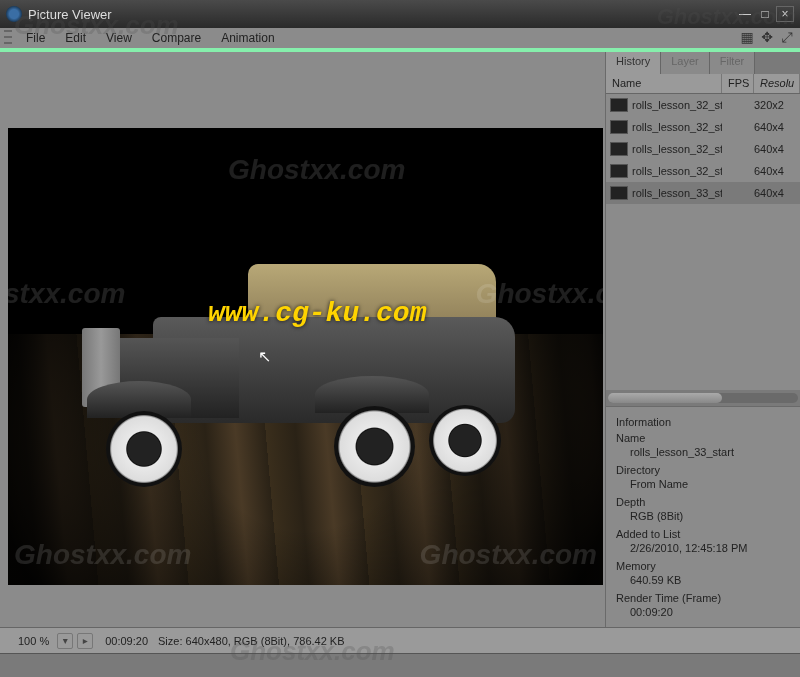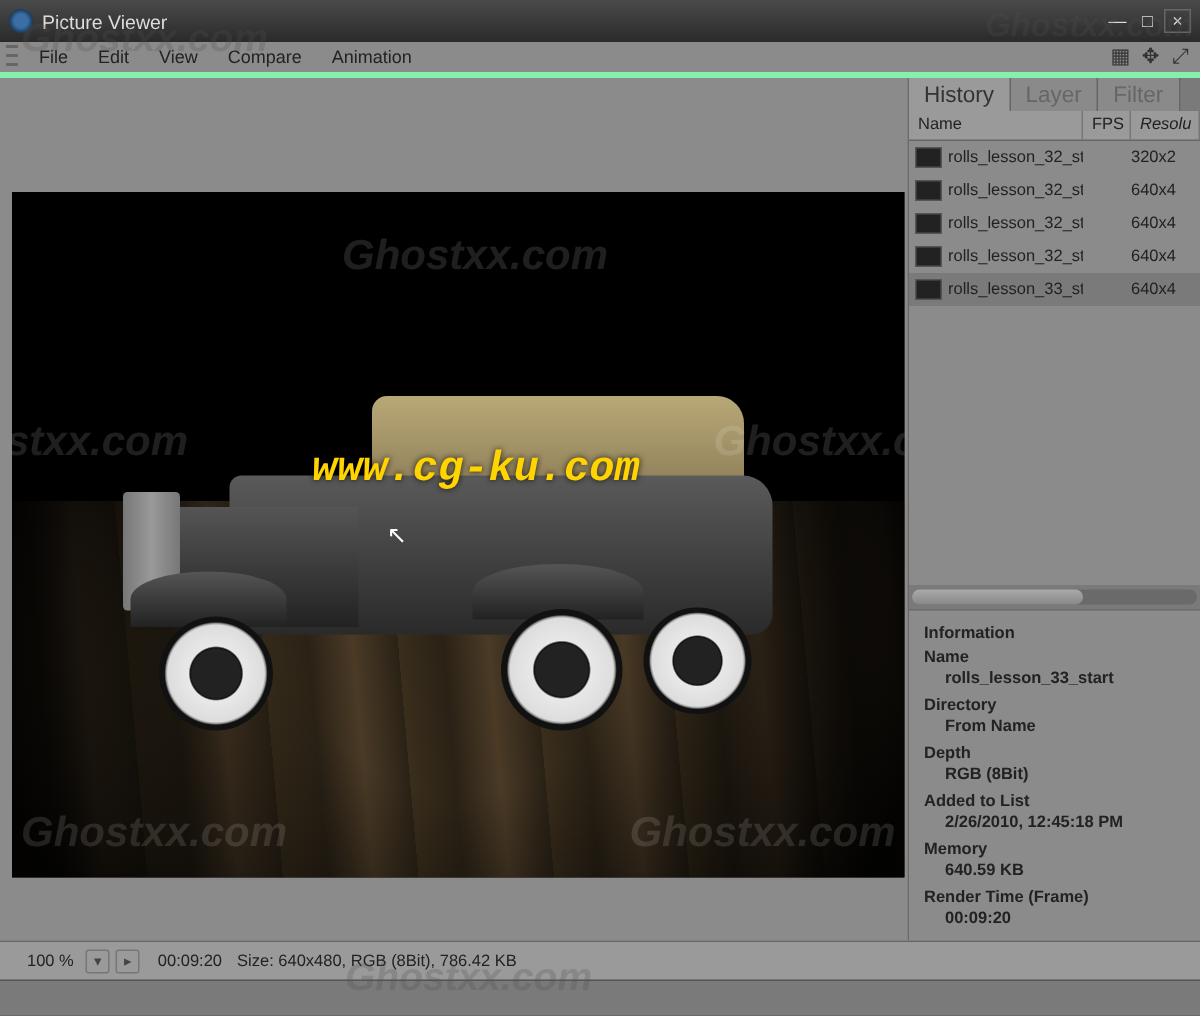--- a/index.html
+++ b/index.html
@@ -40,21 +40,21 @@
 .fender.f2 { left:52%; bottom:34%; width:24%; }
 .cursor { position:absolute; left:42%; top:48%; color:#fff; font-size:16px; pointer-events:none; }
 
 .wm-overlay { position:absolute; color: rgba(255,255,255,0.12); font-size: 28px; font-weight: bold; font-style: italic; pointer-events:none; white-space:nowrap; }
 .wm-gray { position:absolute; color: rgba(80,80,80,0.25); font-size: 26px; font-weight: bold; font-style: italic; pointer-events:none; white-space:nowrap;}
 .wm-yellow { color: #ffd400; font-family: Liberation Mono, monospace; font-style: italic; font-size: 28px; font-weight: bold; text-shadow: 0 0 4px rgba(0,0,0,0.8); position:absolute; pointer-events:none; }
 
 .sidepanel { width: 195px; background: #8b8b8b; display: flex; flex-direction: column; border-left: 1px solid #6a6a6a; }
 
 .tabs { display: flex; height: 22px; background: #7a7a7a; }
-.tab { padding: 3px 10px; font-size: 15px; color: #333; cursor: pointer; border-right: 1px solid #666; background: #8a8a8a; }
+.tab { padding: 3px 10px; font-size: 11px; color: #333; cursor: pointer; border-right: 1px solid #666; background: #8a8a8a; }
 .tab.active { background: #9a9a9a; }
 .tab.disabled { color: #666; }
 
 .history-header { display: flex; height: 20px; background: #9a9a9a; font-size: 11px; color: #222; border-bottom: 1px solid #666; }
 .history-header .col { padding: 3px 6px; border-right: 1px solid #777; }
 .col-name { flex: 1; }
 .col-fps { width: 32px; }
 .col-res { width: 46px; overflow: hidden; font-style: italic; }
 
 .history-list { flex: 1; background: #8b8b8b; overflow: hidden; min-height: 180px; }
@@ -62,21 +62,21 @@
 .history-row.selected { background: #7a7a7a; }
 .history-row .thumb { width: 18px; height: 14px; background: #222; margin-right: 4px; border: 1px solid #555; }
 .history-row .rname { flex: 1; white-space: nowrap; overflow: hidden; }
 .history-row .rfps { width: 32px; }
 .history-row .rres { width: 46px; white-space:nowrap; overflow:hidden; }
 
 .hscroll { height: 16px; background: #7a7a7a; display:flex; align-items:center; padding: 2px; }
 .hscroll .track { flex:1; height:10px; background:#6a6a6a; border-radius:5px; position:relative; }
 .hscroll .thumb-s { position:absolute; left:0; width:60%; height:100%; background: linear-gradient(to bottom, #aaa, #888); border-radius:5px; }
 
-.info-panel { background: #8b8b8b; padding: 6px 4px 6px 10px; font-size: 11px; color: #222; border-top: 1px solid #6a6a6a; font-weight: bold; }
+.info-panel { background: #8b8b8b; padding: 6px 4px 6px 10px; font-size: 11px; color: #222; border-top: 1px solid #6a6a6a; }
 .info-panel .field-label { padding: 3px 0 1px 0; }
 .info-panel .field-value { padding: 1px 0 3px 14px; }
 
 .statusbar { height: 26px; background: #9a9a9a; border-top: 1px solid #666; display: flex; align-items: center; padding: 0 18px; font-size: 11px; color: #222; }
 .statusbar .zoom { margin-right: 6px; }
 .statusbar .sb-btn { width: 16px; height: 16px; margin: 0 2px; color: #444; display:flex; align-items:center; justify-content:center; cursor:pointer; border:1px solid #777; border-radius:2px; background:#9a9a9a; font-size:10px;}
 .statusbar .stat-text { margin-left: 10px; }
 
 .bottom-strip { height: 24px; background: #7a7a7a; border-top: 1px solid #555; }
 </style>

